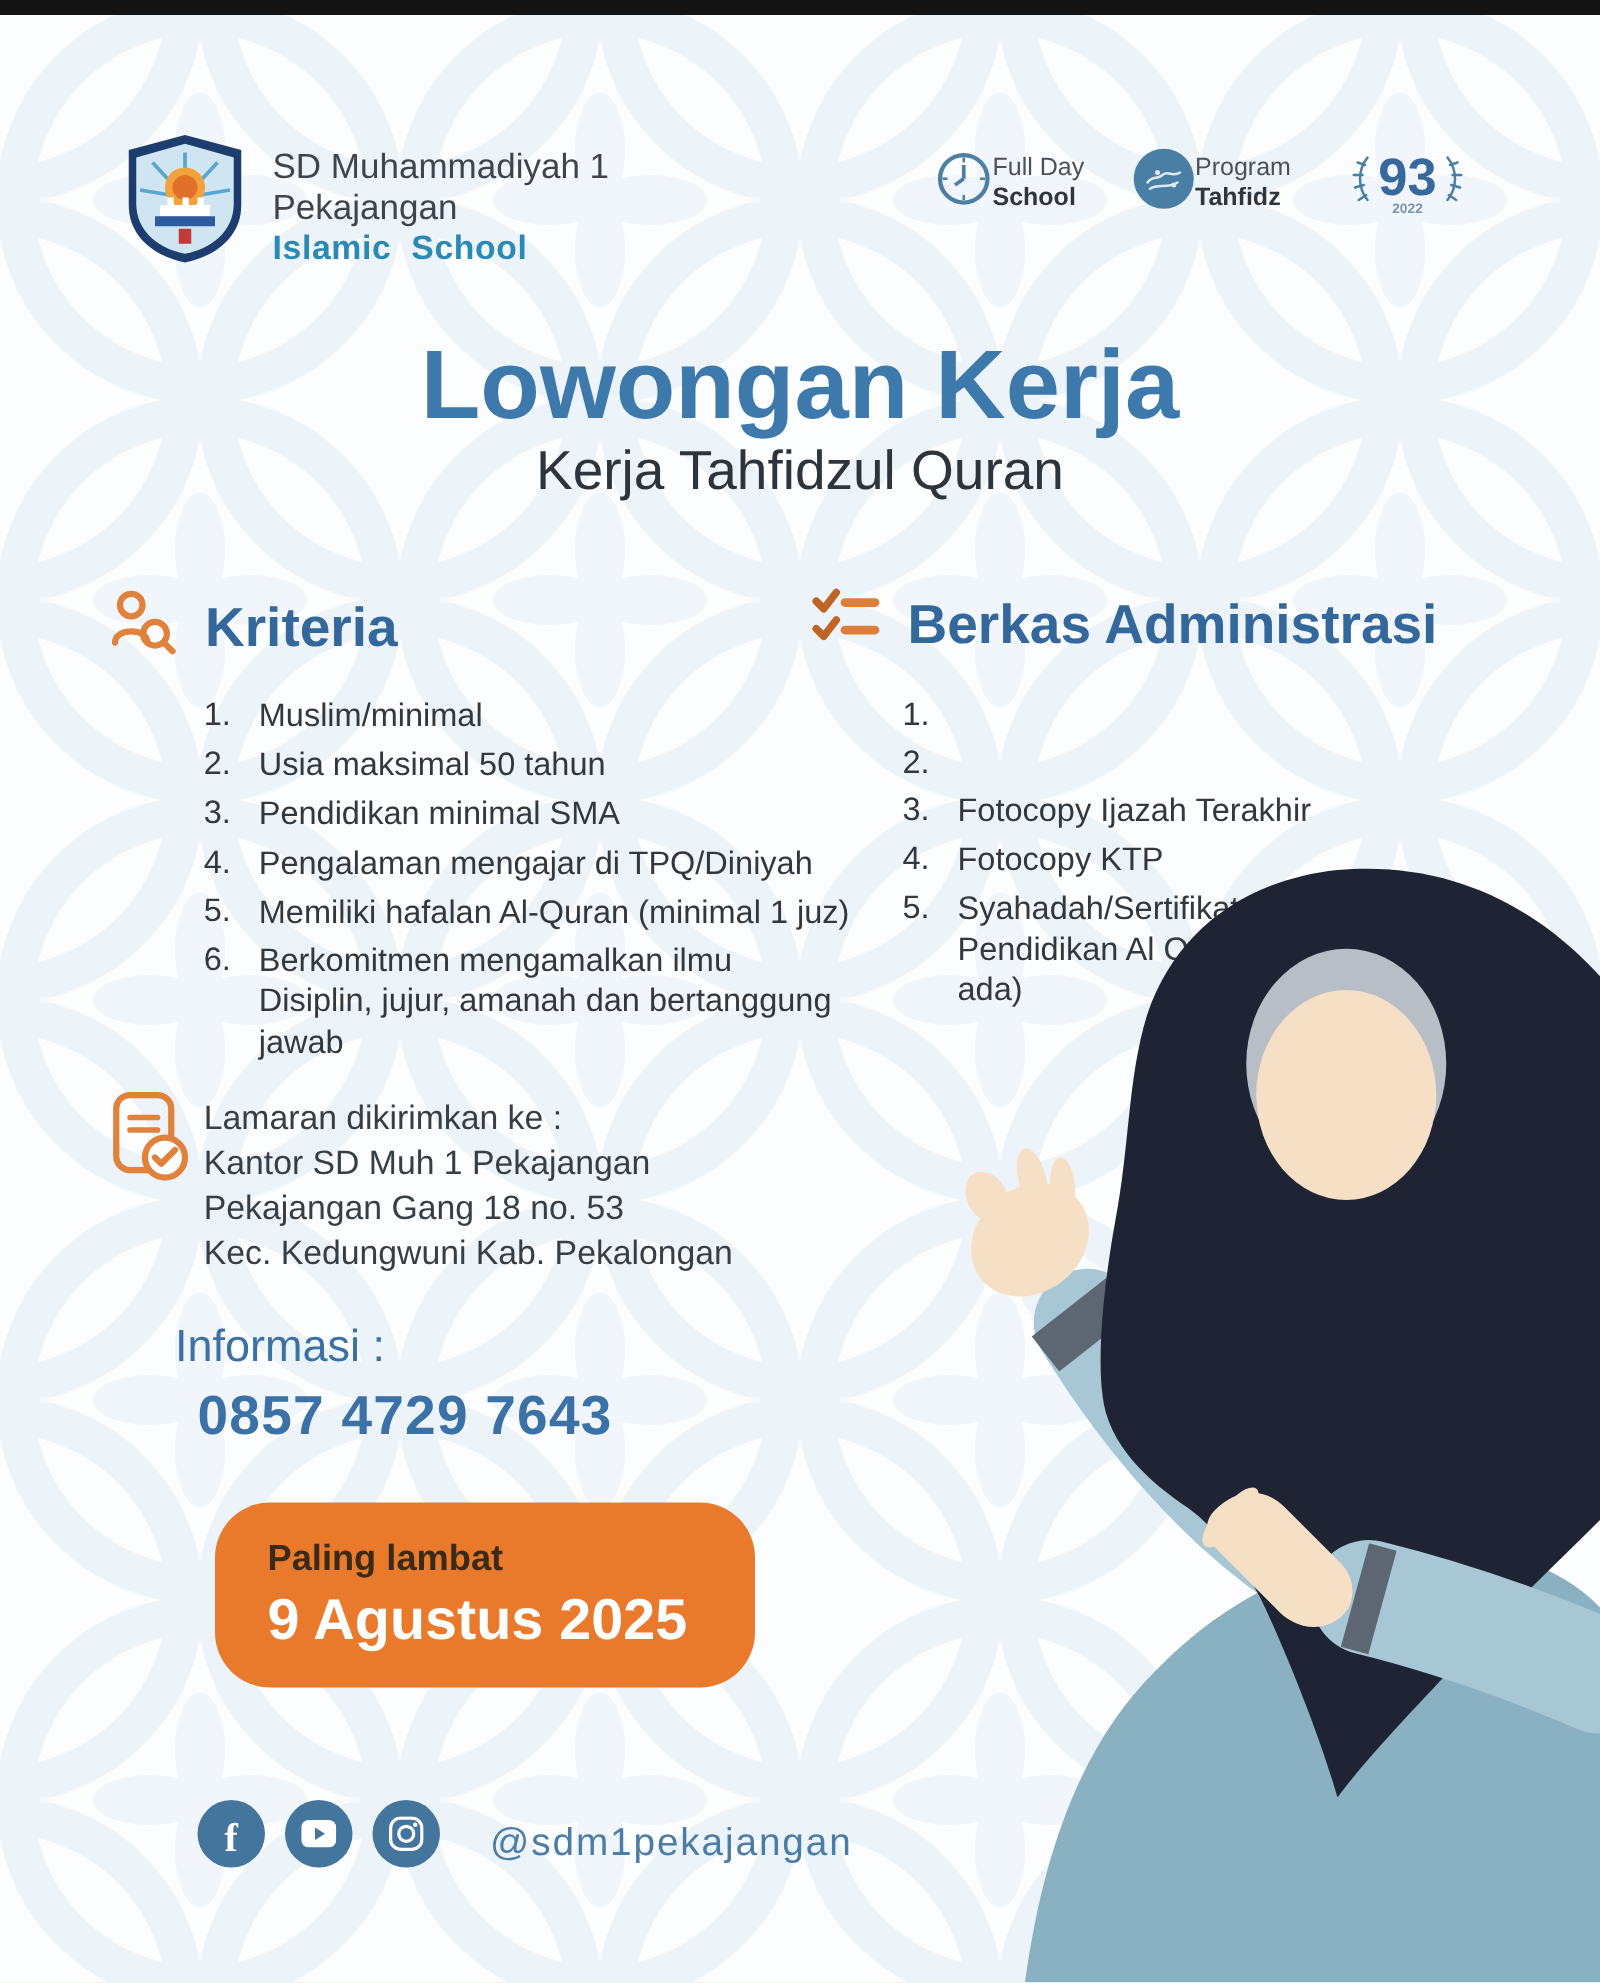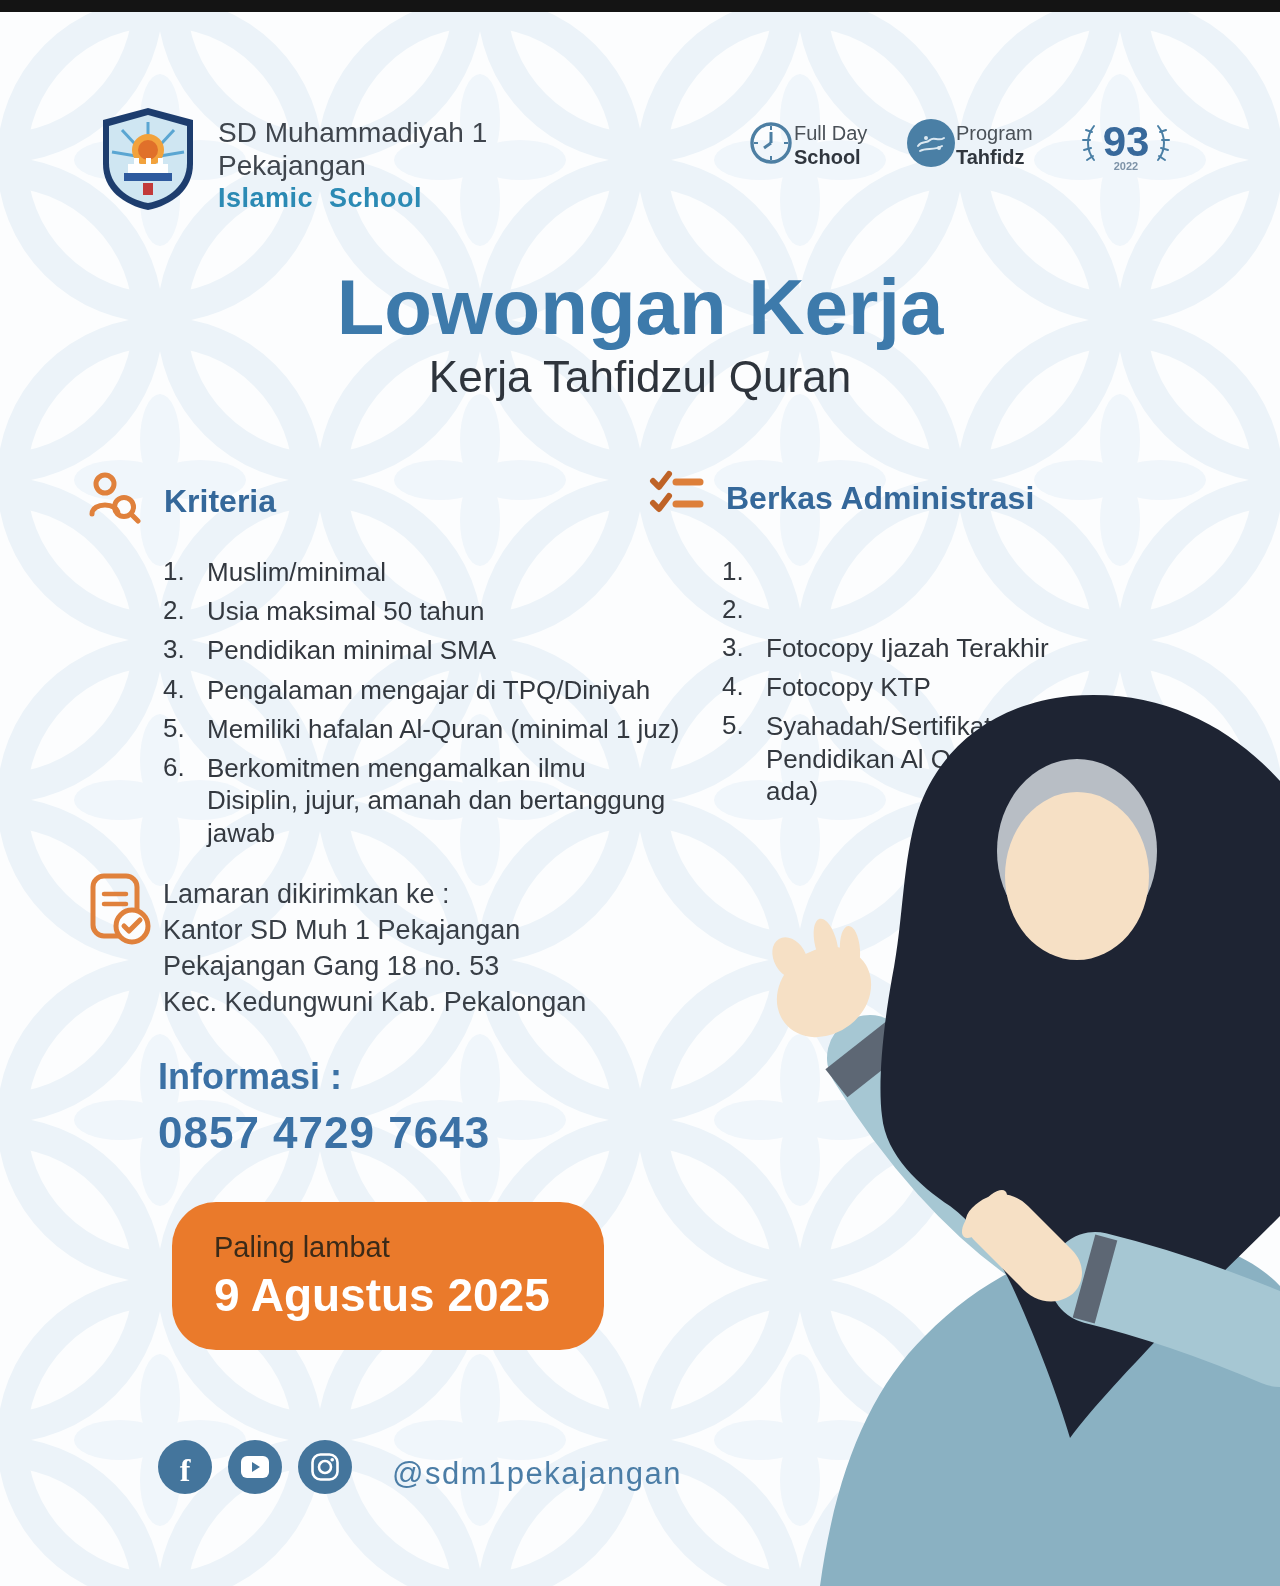--- a/index.html
+++ b/index.html
@@ -21,45 +21,45 @@
   .badge .txt b{color:#30363e;}
   .badge1{left:748px;top:120px;}
   .badge2{left:906px;top:118px;}
   .badge3{left:1078px;top:112px;justify-content:center;}
 
   
   .title{left:0;top:262px;width:1280px;text-align:center;font-size:78px;font-weight:800;color:#3d7aab;letter-spacing:0px;}
   .subtitle{left:0;top:352px;width:1280px;text-align:center;font-size:44px;font-weight:500;color:#2e343c;}
 
   
-  .sechead{display:flex;align-items:center;gap:22px;font-size:32px;font-weight:700;color:#35689a;}
+  .sechead{display:flex;align-items:center;gap:22px;font-size:44px;font-weight:700;color:#35689a;}
   .h-kriteria{left:86px;top:470px;}
   .h-berkas{left:648px;top:470px;}
 
   
   .klist{display:flex;flex-direction:column;gap:7px;font-size:26px;color:#33383f;}
   .krow{display:flex;}
   .knum{width:44px;flex:0 0 44px;}
   .ktxt{flex:1;line-height:1.24;}
   .list-kriteria{left:163px;top:556px;width:520px;}
   .list-berkas{left:722px;top:556px;width:352px;}
 
   
   .addr-icon{left:88px;top:872px;}
   .addr{left:163px;top:876px;font-size:27px;line-height:36px;color:#383e46;}
   .addr .arow{display:block;}
 
   
-  .info-label{left:158px;top:1056px;font-size:36px;font-weight:700;color:#3b71a5;}
+  .info-label{left:140px;top:1056px;font-size:36px;font-weight:400;color:#3b71a5;}
   .info-phone{left:158px;top:1108px;font-size:44px;font-weight:800;color:#3b71a5;letter-spacing:1px;}
 
   
   .deadline{left:172px;top:1202px;width:432px;height:148px;background:#ea7a2b;border-radius:44px;
     display:flex;flex-direction:column;justify-content:center;padding-left:42px;box-sizing:border-box;}
-  .deadline .dl1{font-size:29px;font-weight:400;color:#3b2a18;}
+  .deadline .dl1{font-size:29px;font-weight:700;color:#3b2a18;}
   .deadline .dl2{font-size:46px;font-weight:800;color:#ffffff;margin-top:4px;}
 
   
   .social{left:158px;top:1440px;display:flex;align-items:center;gap:16px;}
   .scircle{width:54px;height:54px;border-radius:50%;background:#44759c;display:flex;align-items:center;justify-content:center;}
   .handle{left:392px;top:1456px;font-size:31px;color:#4b7da6;letter-spacing:1.5px;font-weight:500;}
 
   .figure{position:absolute;right:0;bottom:0;z-index:3;}
   .fb-f{color:#fff;font-size:32px;font-weight:700;font-family:"Liberation Serif",serif;margin-top:6px;}
 </style>

